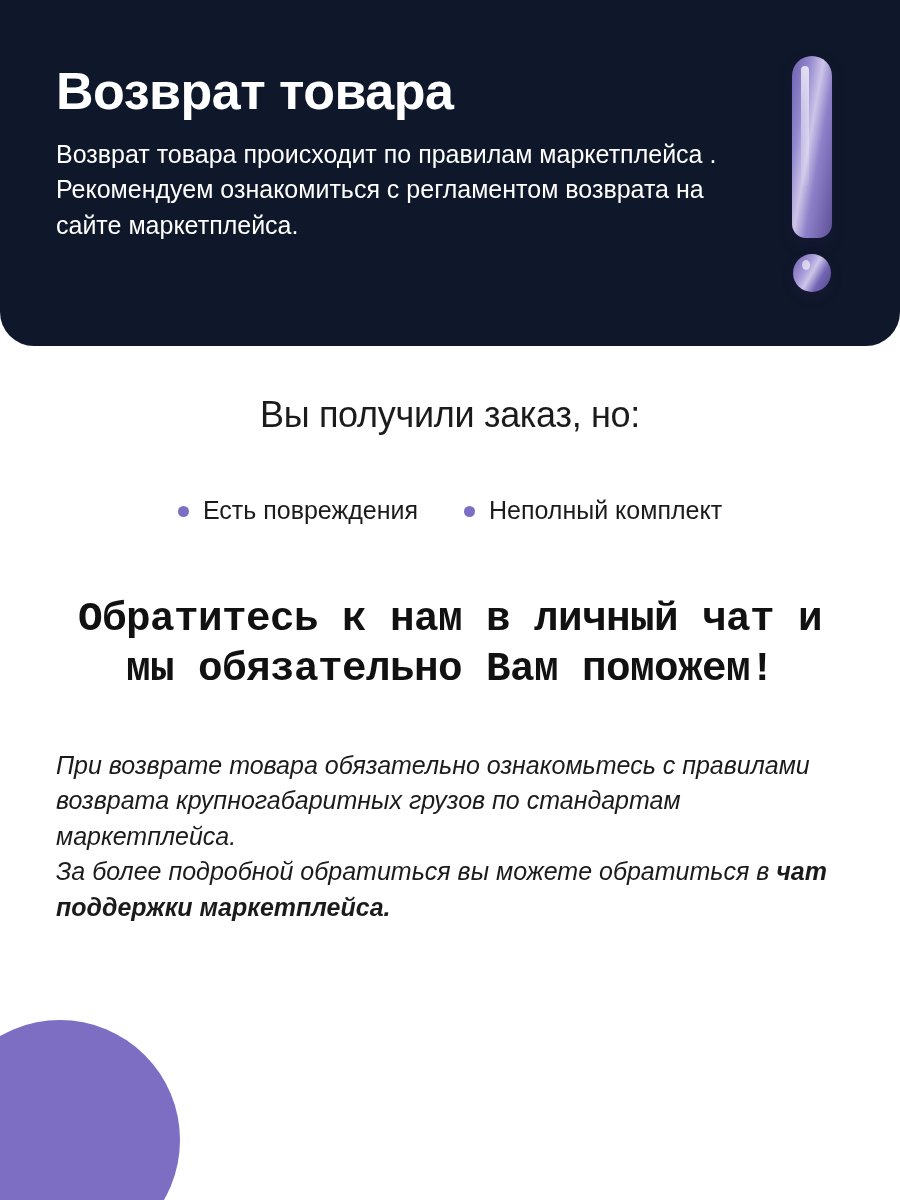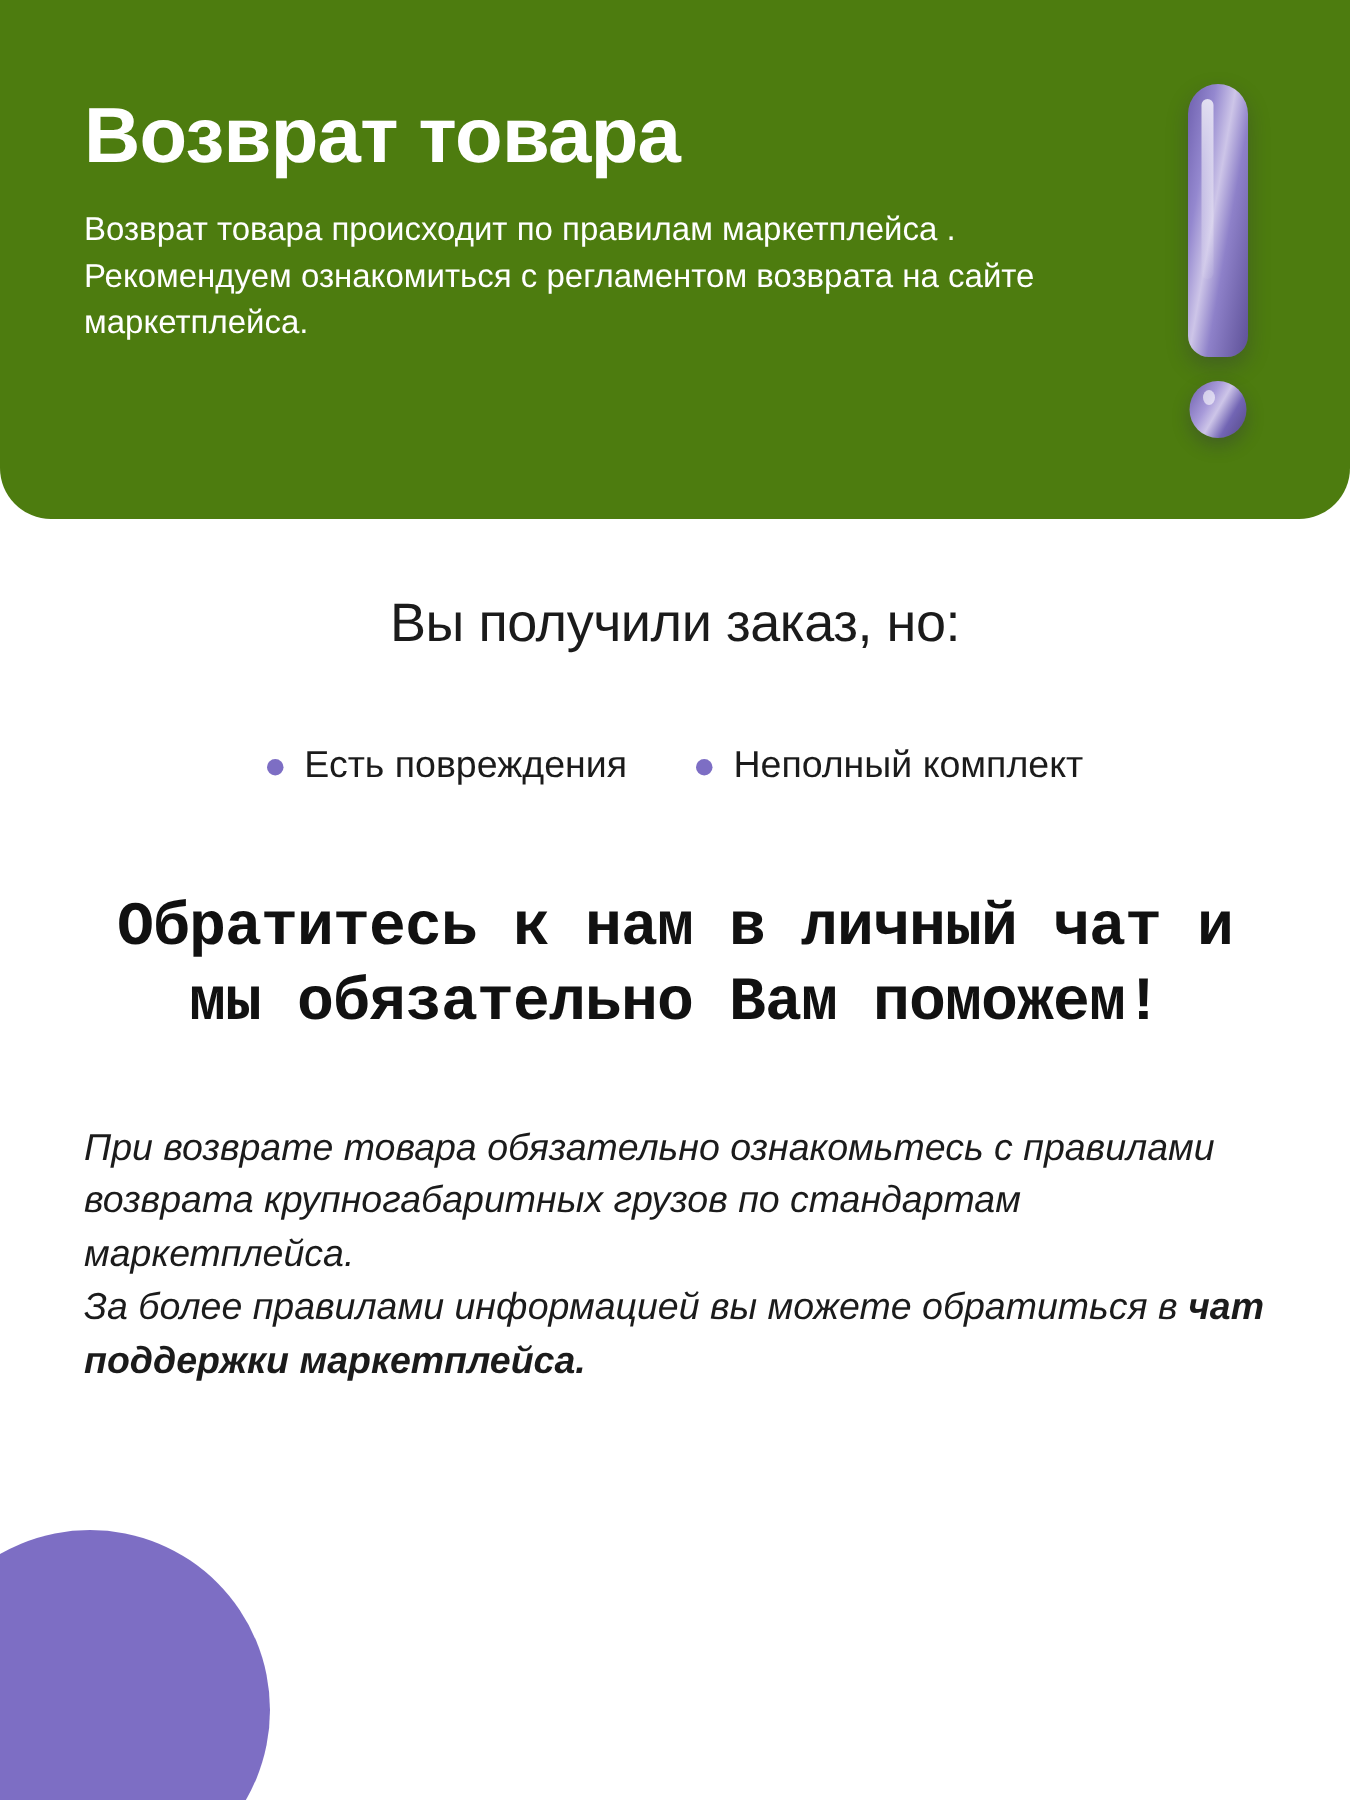--- a/index.html
+++ b/index.html
@@ -25,39 +25,39 @@
     border-radius: 50%;
     background: #7d6ec4;
     z-index: 0;
   }
 
   
   .hero {
     position: relative;
     z-index: 2;
     margin: 0;
-    background: #4d7c0f;
+    background: #0f172a;
     border-bottom-left-radius: 34px;
     border-bottom-right-radius: 34px;
     padding: 64px 56px 46px 56px;
     box-sizing: border-box;
     min-height: 346px;
     color: #ffffff;
     overflow: hidden;
   }
   .hero-title {
     font-size: 52px;
     font-weight: 700;
     line-height: 1.05;
     margin: 0 0 18px 0;
     letter-spacing: -0.5px;
     color: #ffffff;
   }
   .hero-text {
-    font-size: 22px;
+    font-size: 25px;
     line-height: 1.42;
     margin: 0;
     max-width: 700px;
     color: #ffffff;
     font-weight: 400;
   }
 
   
   .excl {
     position: absolute;
@@ -206,16 +206,16 @@
     <li class="bullet">
       <span class="bullet-dot"></span>
       <span class="bullet-label">Неполный комплект</span>
     </li>
   </ul>
 
   <h2 class="callout">Обратитесь к нам в личный чат и мы обязательно Вам поможем!</h2>
 
   <div class="body-copy">
     <p>При возврате товара обязательно ознакомьтесь с правилами возврата крупногабаритных грузов по стандартам маркетплейса.</p>
-    <p><span>За более правилами информацией вы можете обратиться в </span><span class="strong">чат поддержки маркетплейса.</span></p>
+    <p><span>За более подробной обратиться вы можете обратиться в </span><span class="strong">чат поддержки маркетплейса.</span></p>
   </div>
 
 </main>
 
 </body></html>

